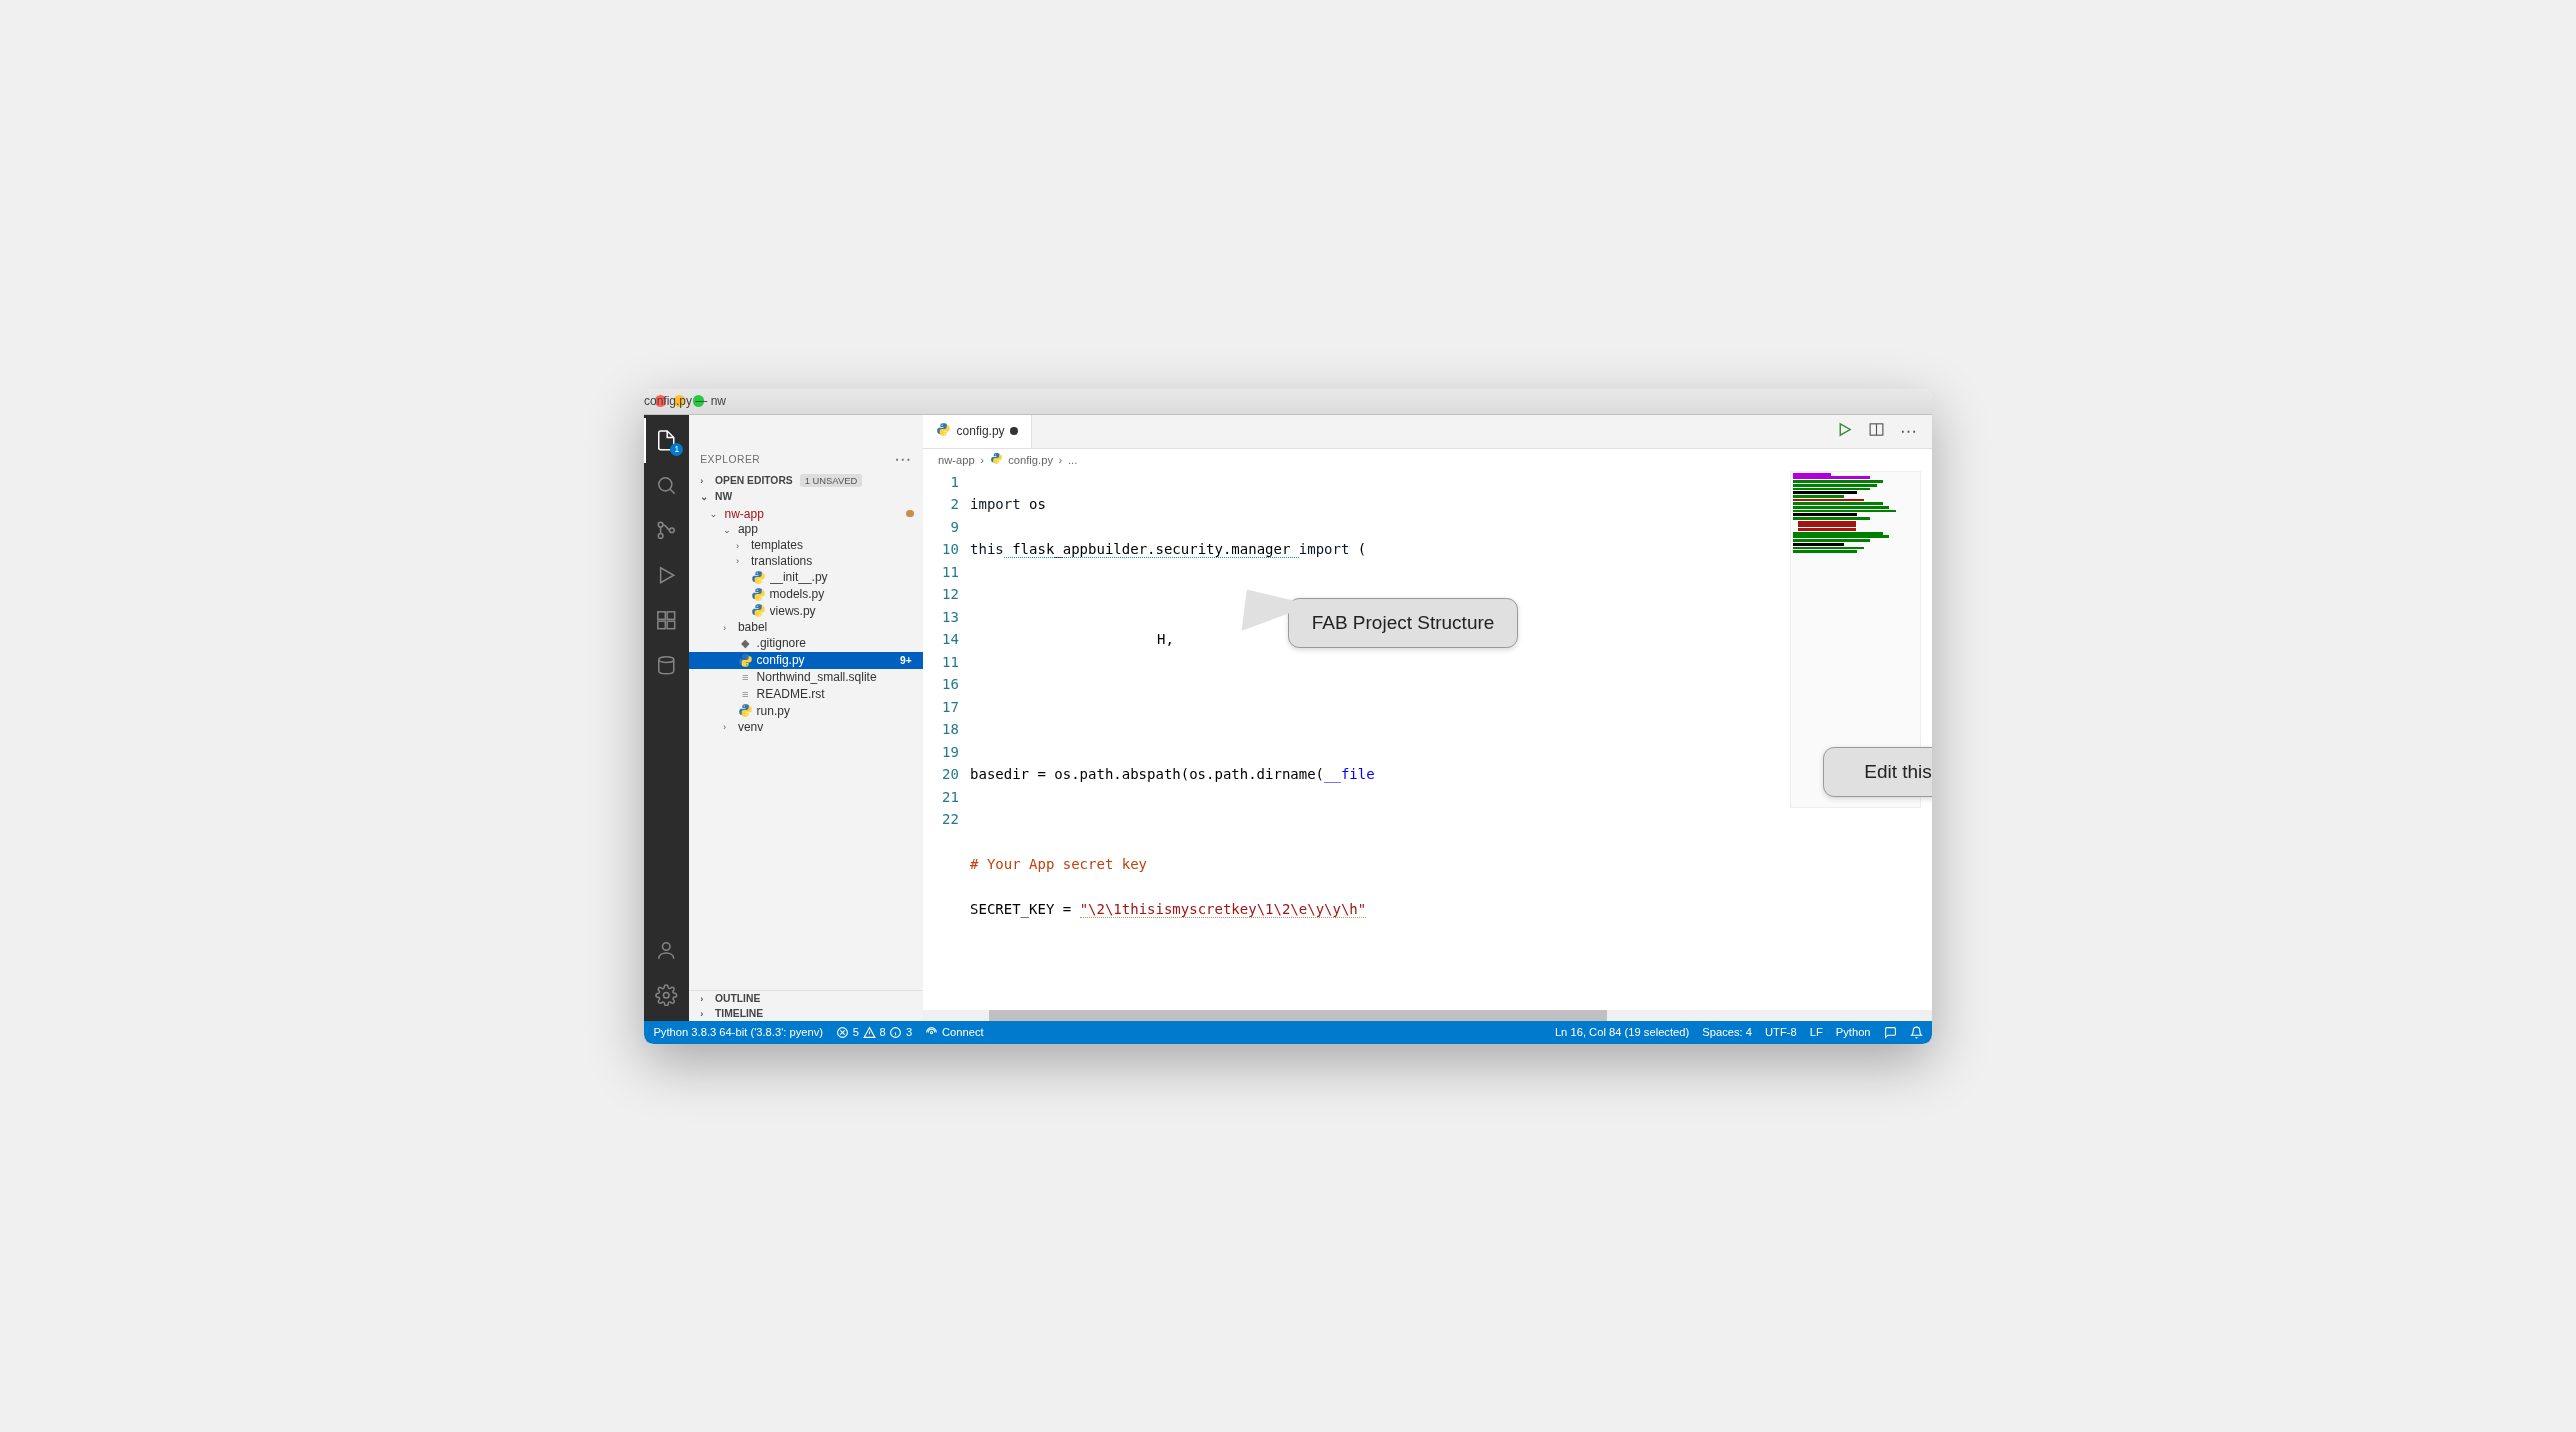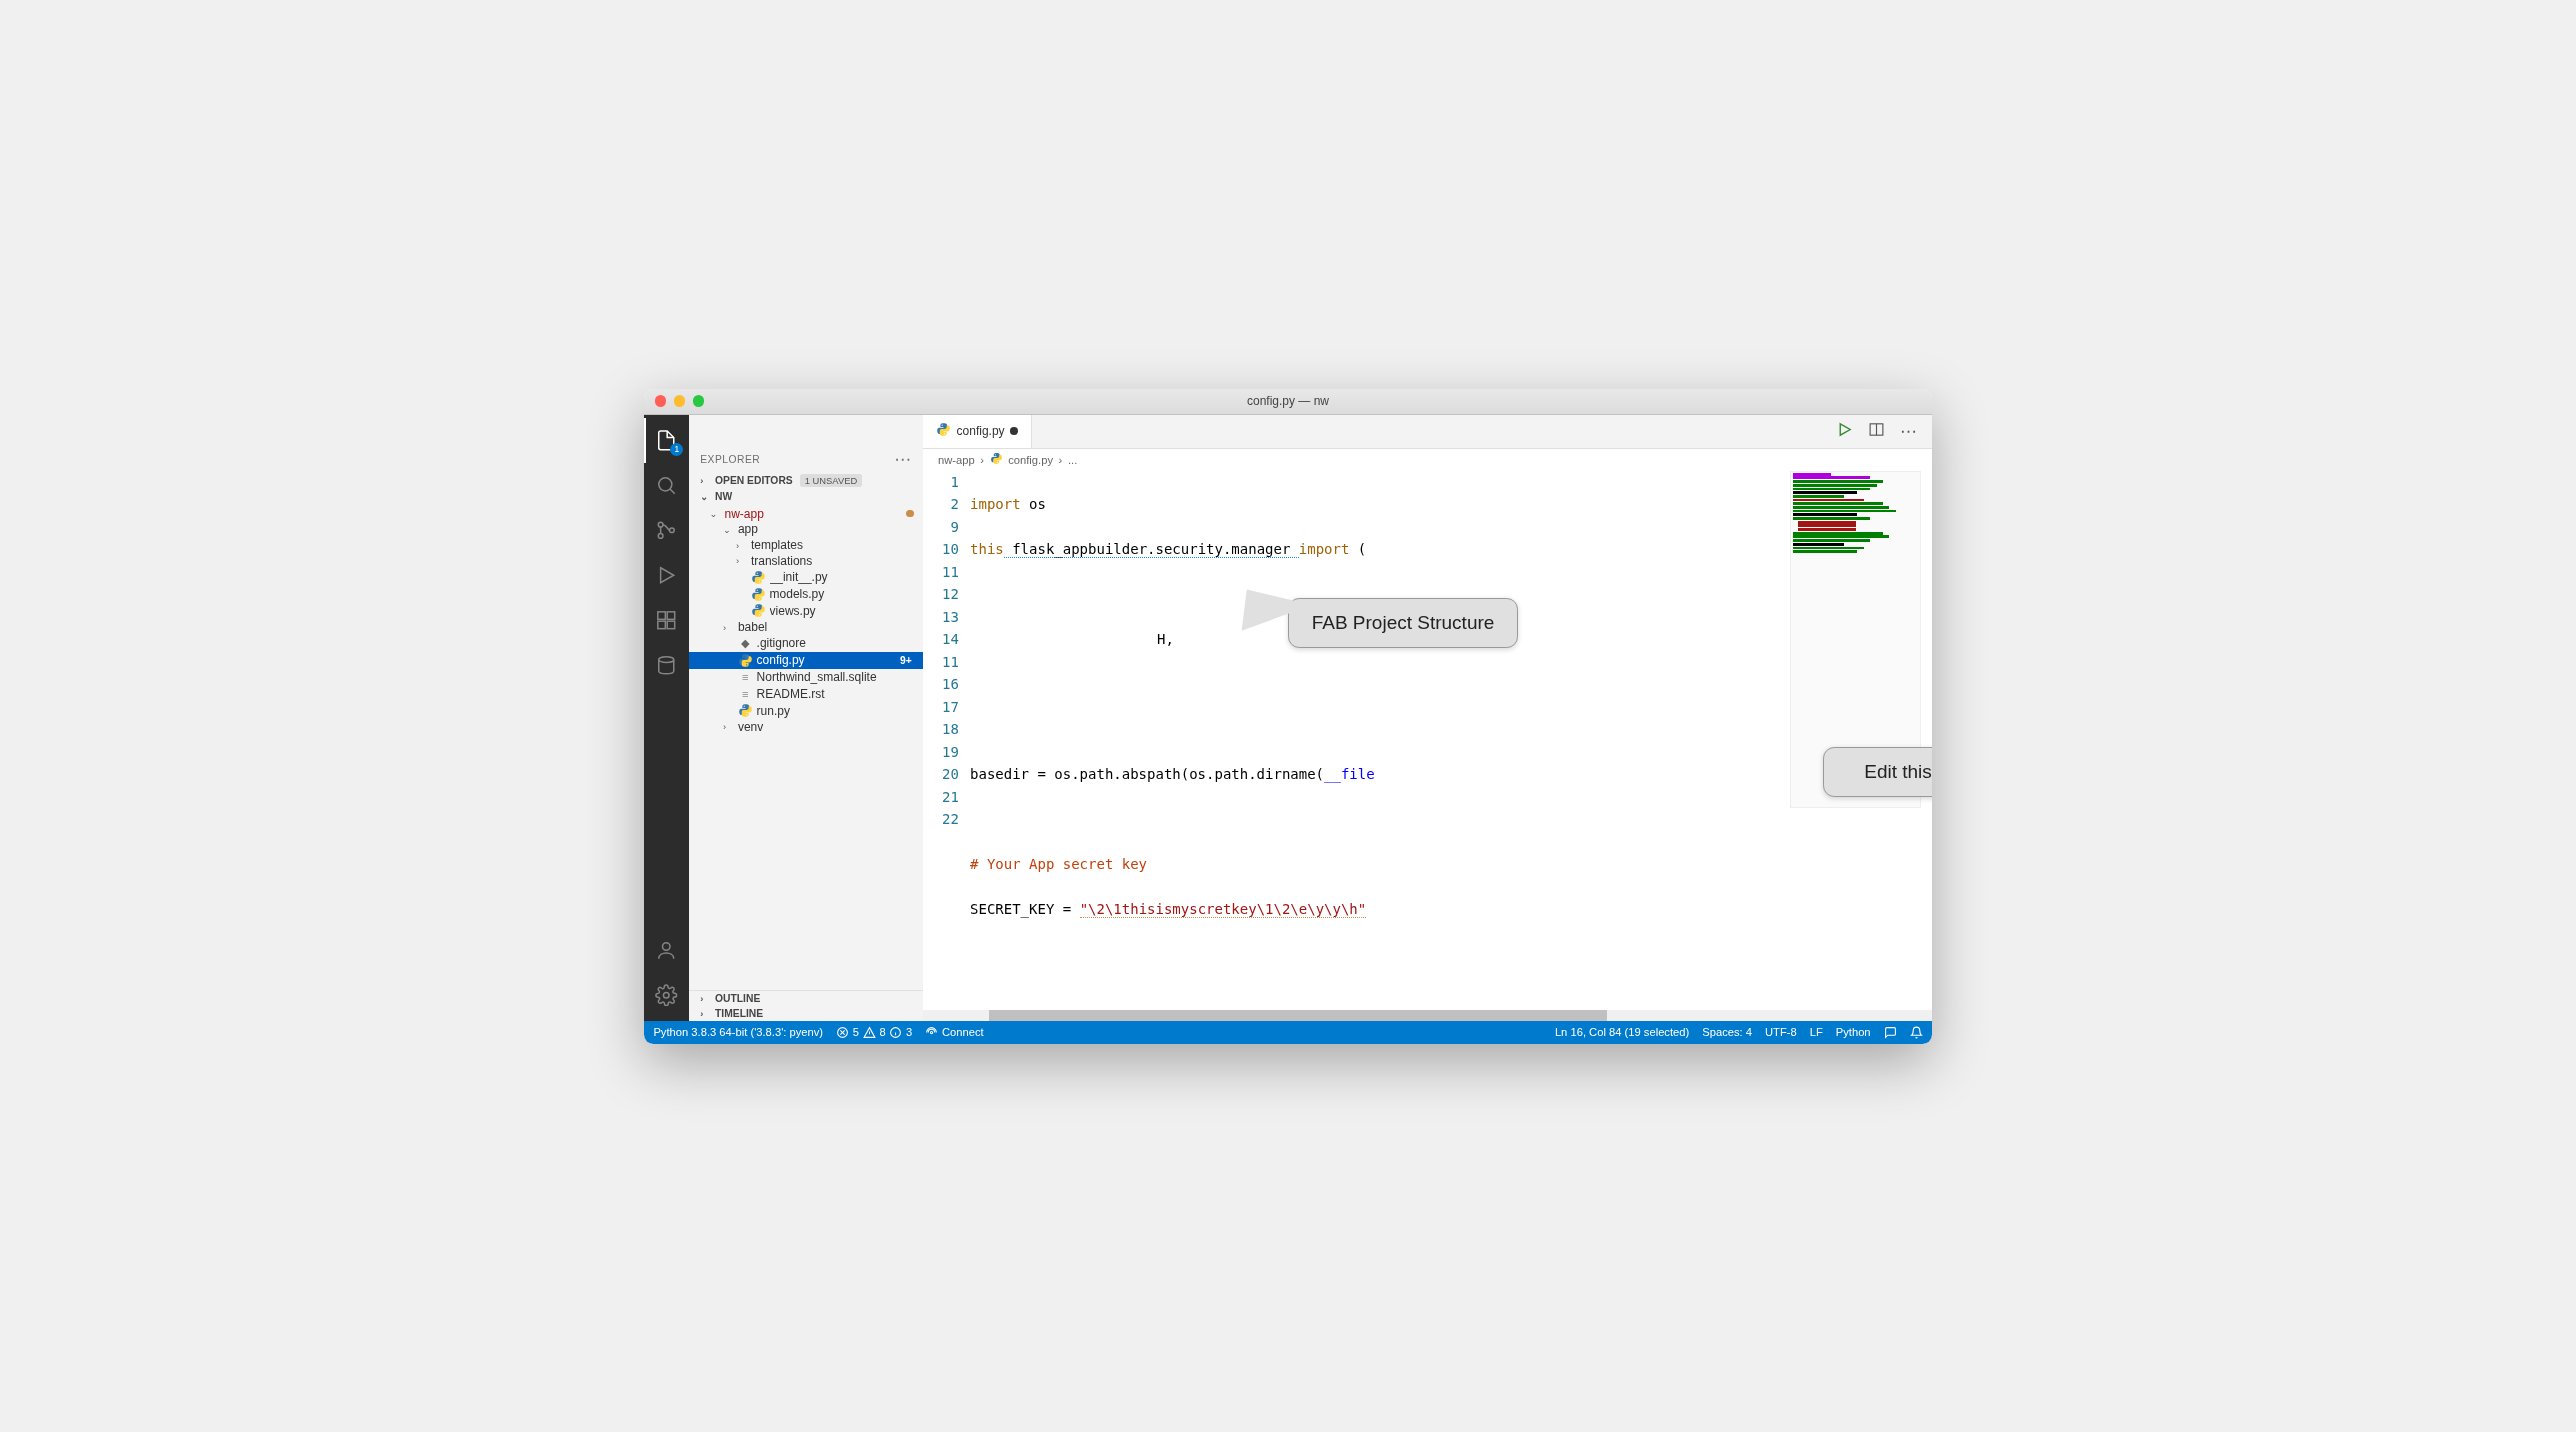--- a/index.html
+++ b/index.html
@@ -31,21 +31,21 @@
   padding: 0 11.2px;
   position: relative;
   border-bottom: 0.9px solid #c0c0c0;
 }
 .traffic-lights { display: flex; gap: 7.5px; }
 .traffic-light { width: 11.2px; height: 11.2px; border-radius: 50%; }
 .tl-red { background: #ff5f57; }
 .tl-yellow { background: #febc2e; }
 .tl-green { background: #28c840; }
 .title-text { 
-  position: absolute; left: 0; right: 0; text-align: center;
+  position: absolute; left: 0; right: 0; text-align: left;
   font-size: 12px; color: #444; pointer-events: none;
 }
 .main-area {
   flex: 1;
   display: flex;
   overflow: hidden;
 }
 .activity-bar {
   width: 45px;
   background: #2c2c2c;
@@ -176,21 +176,21 @@
   position: relative;
 }
 .gutter {
   text-align: right;
   padding: 0 11.2px 0 19px;
   color: #237893;
   user-select: none;
 }
 .code-lines { flex: 1; overflow: hidden; white-space: pre; color: #000; padding-right: 150px; }
 .code-lines .line { min-height: 22.5px; }
-.kw { color: #a16207; }
+.kw { color: #0f172a; }
 .tk-str { color: #a31515; }
 .tk-comment { color: #c2410c; }
 .tk-dunder { color: #0000ff; }
 .squiggle { border-bottom: 1.9px dotted #cc8c4a; }
 .squiggle-blue { border-bottom: 1.9px dotted #1a85ff; text-align: center; }
 .minimap {
   position: absolute;
   right: 11.2px; top: 0;
   width: 131px; height: 337px;
   background: #fafafa;

